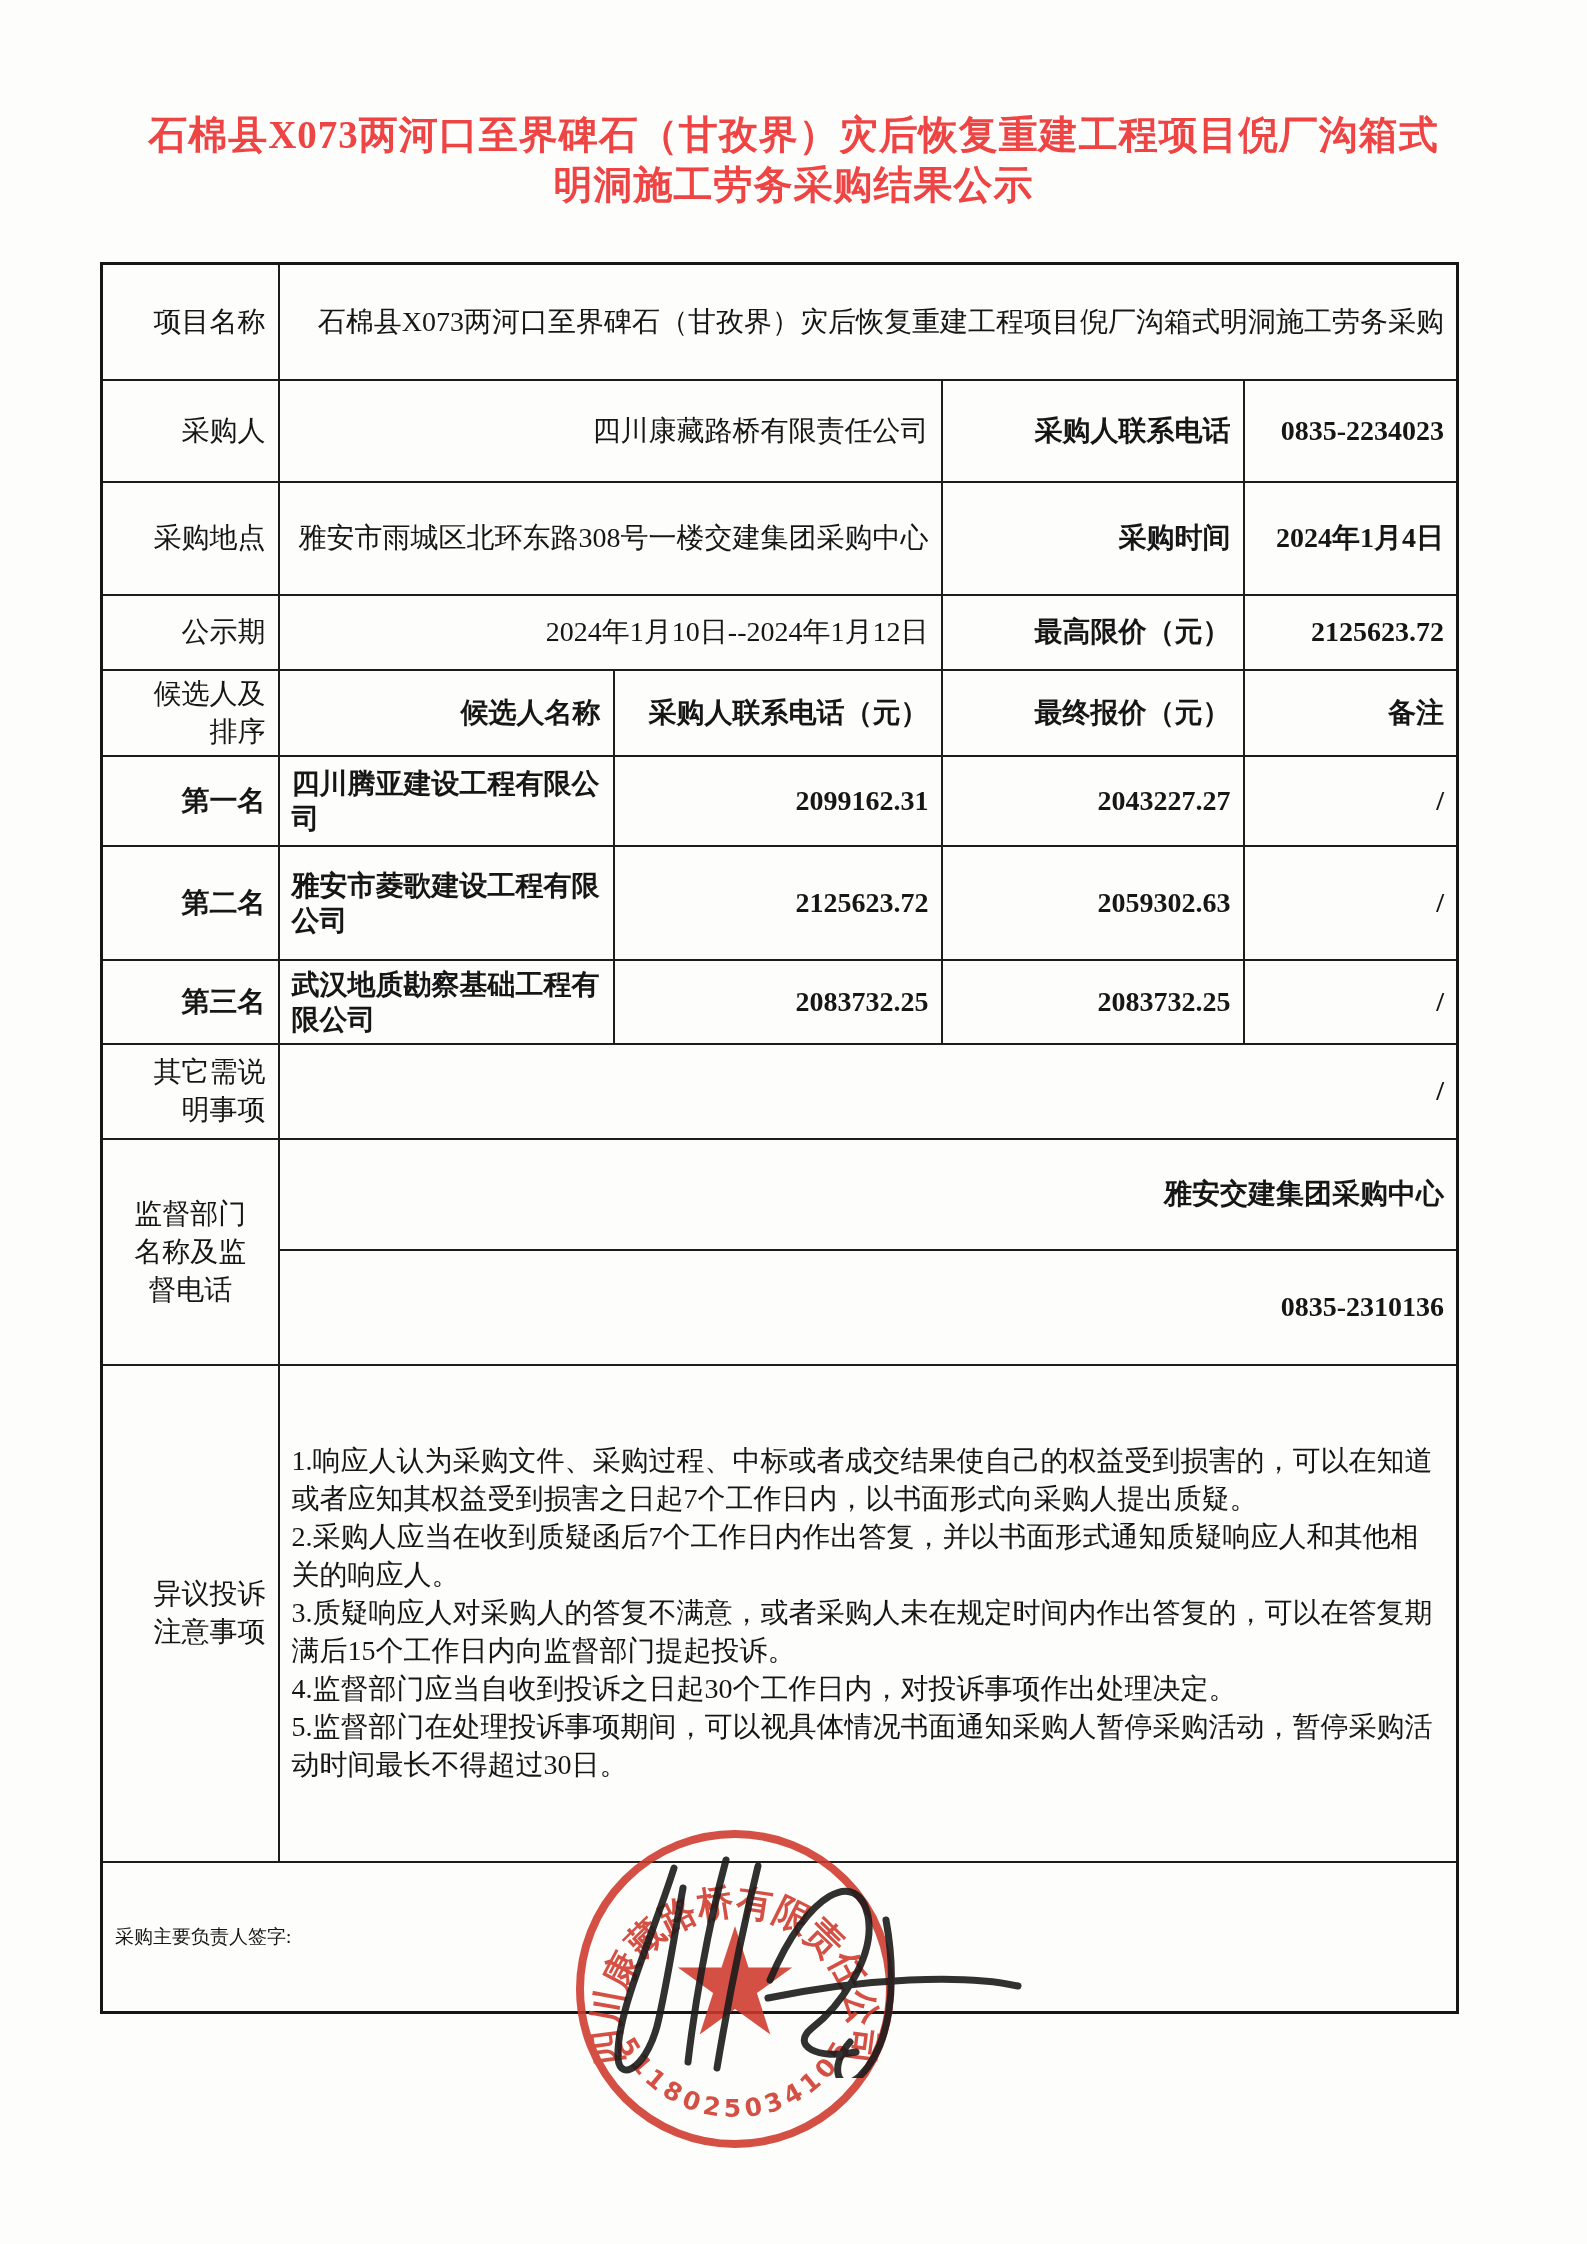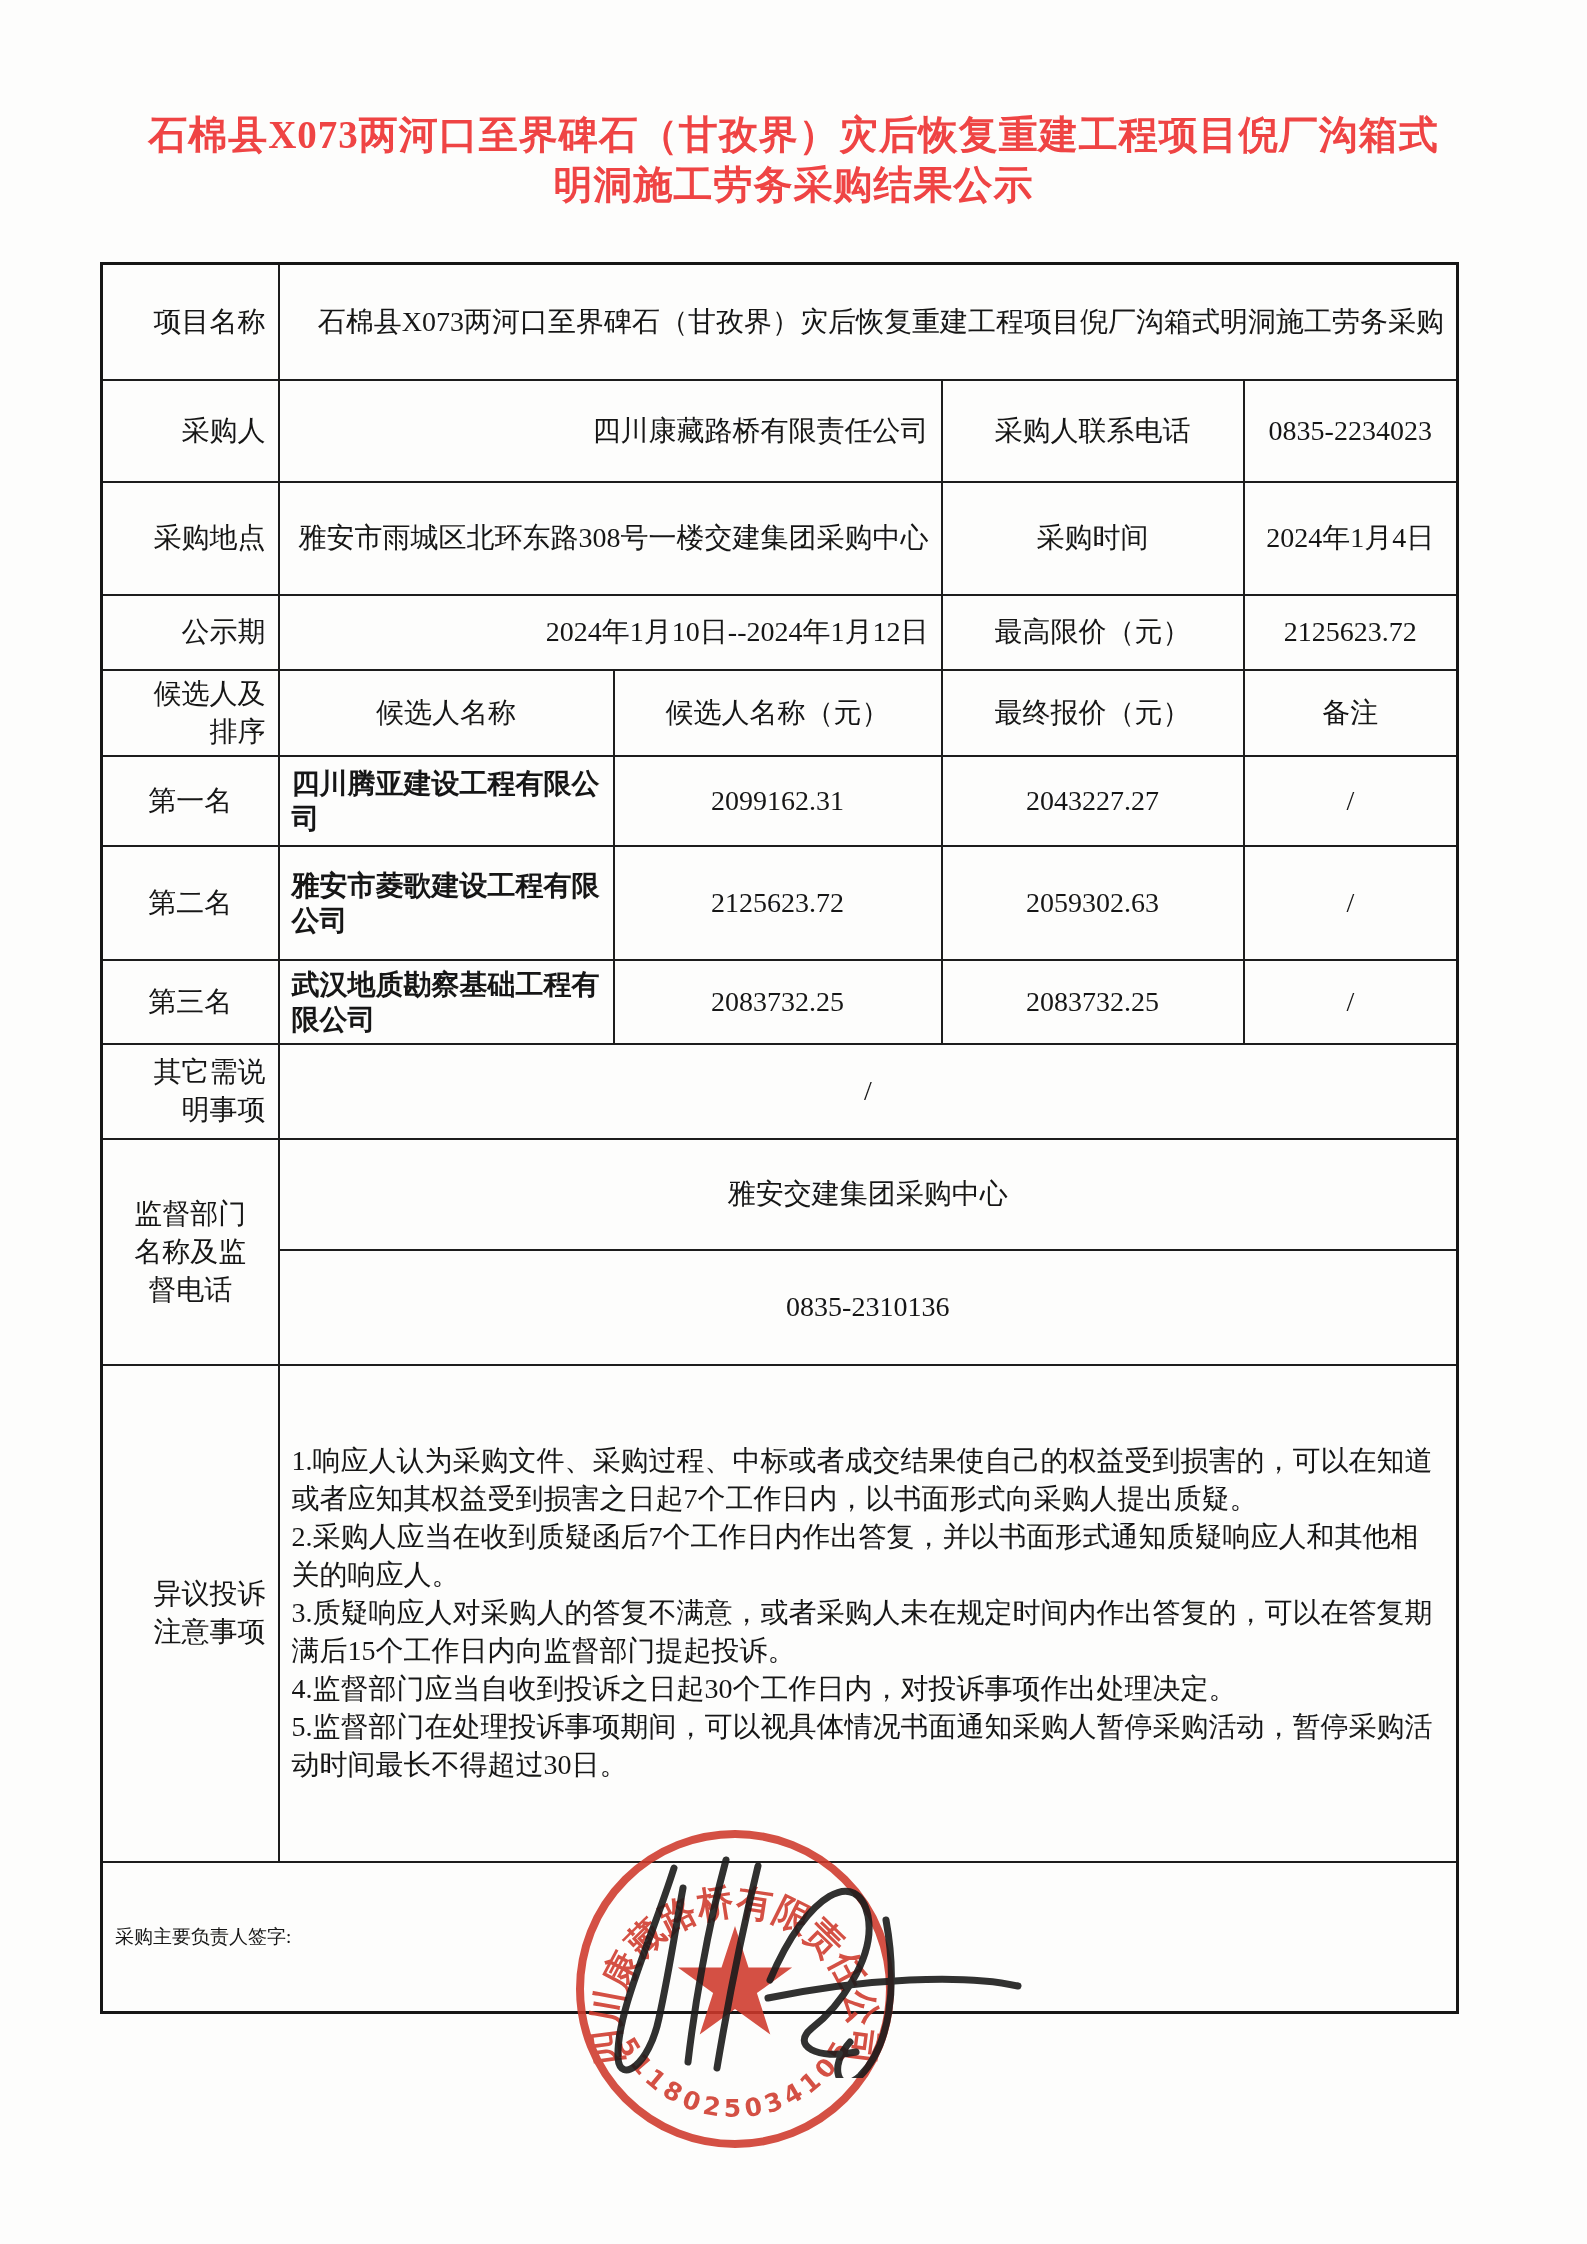--- a/index.html
+++ b/index.html
@@ -22,21 +22,21 @@
     font-size:28px;color:#161616;
   }
   table.main td{
     border:2px solid #1d1d1d;
     padding:4px 12px;
     vertical-align:middle;
     overflow:hidden;
   }
   table.main{border:3px solid #161616;}
   td.lab{text-align:right;padding-left:10px;padding-right:6px;}
-  td.ctr{text-align:center;}
+  td.ctr{text-align:right;font-weight:bold;}
   td.pre{white-space:pre-line;}
   td.name-cell{line-height:1.25;padding-left:14px;padding-right:14px;font-weight:bold;}
   td.notice-cell{vertical-align:middle;line-height:38px;padding:10px 16px;}
   .notice-cell p{margin:0;}
   td.sup-label{text-align:center;}
   td.sig-cell{position:relative;padding-left:24px;font-size:19px;}
   
   .stamp-svg{position:absolute;left:560px;top:1812px;width:350px;height:350px;z-index:3;pointer-events:none;}
   .sign-svg{position:absolute;left:556px;top:1828px;width:500px;height:250px;z-index:4;pointer-events:none;}
 </style>
@@ -81,21 +81,21 @@
     <td class="lab">公示期</td>
     <td colspan="2" class="lab">2024年1月10日--2024年1月12日</td>
     <td class="ctr">最高限价（元）</td>
     <td class="ctr">2125623.72</td>
   </tr>
 
   <tr style="height:84px">
     <td class="lab pre">候选人及
 排序</td>
     <td class="ctr">候选人名称</td>
-    <td class="ctr">候选人名称（元）</td>
+    <td class="ctr">采购人联系电话（元）</td>
     <td class="ctr">最终报价（元）</td>
     <td class="ctr">备注</td>
   </tr>
 
   <tr style="height:90px">
     <td class="ctr">第一名</td>
     <td class="name-cell">四川腾亚建设工程有限公司</td>
     <td class="ctr">2099162.31</td>
     <td class="ctr">2043227.27</td>
     <td class="ctr">/</td>

